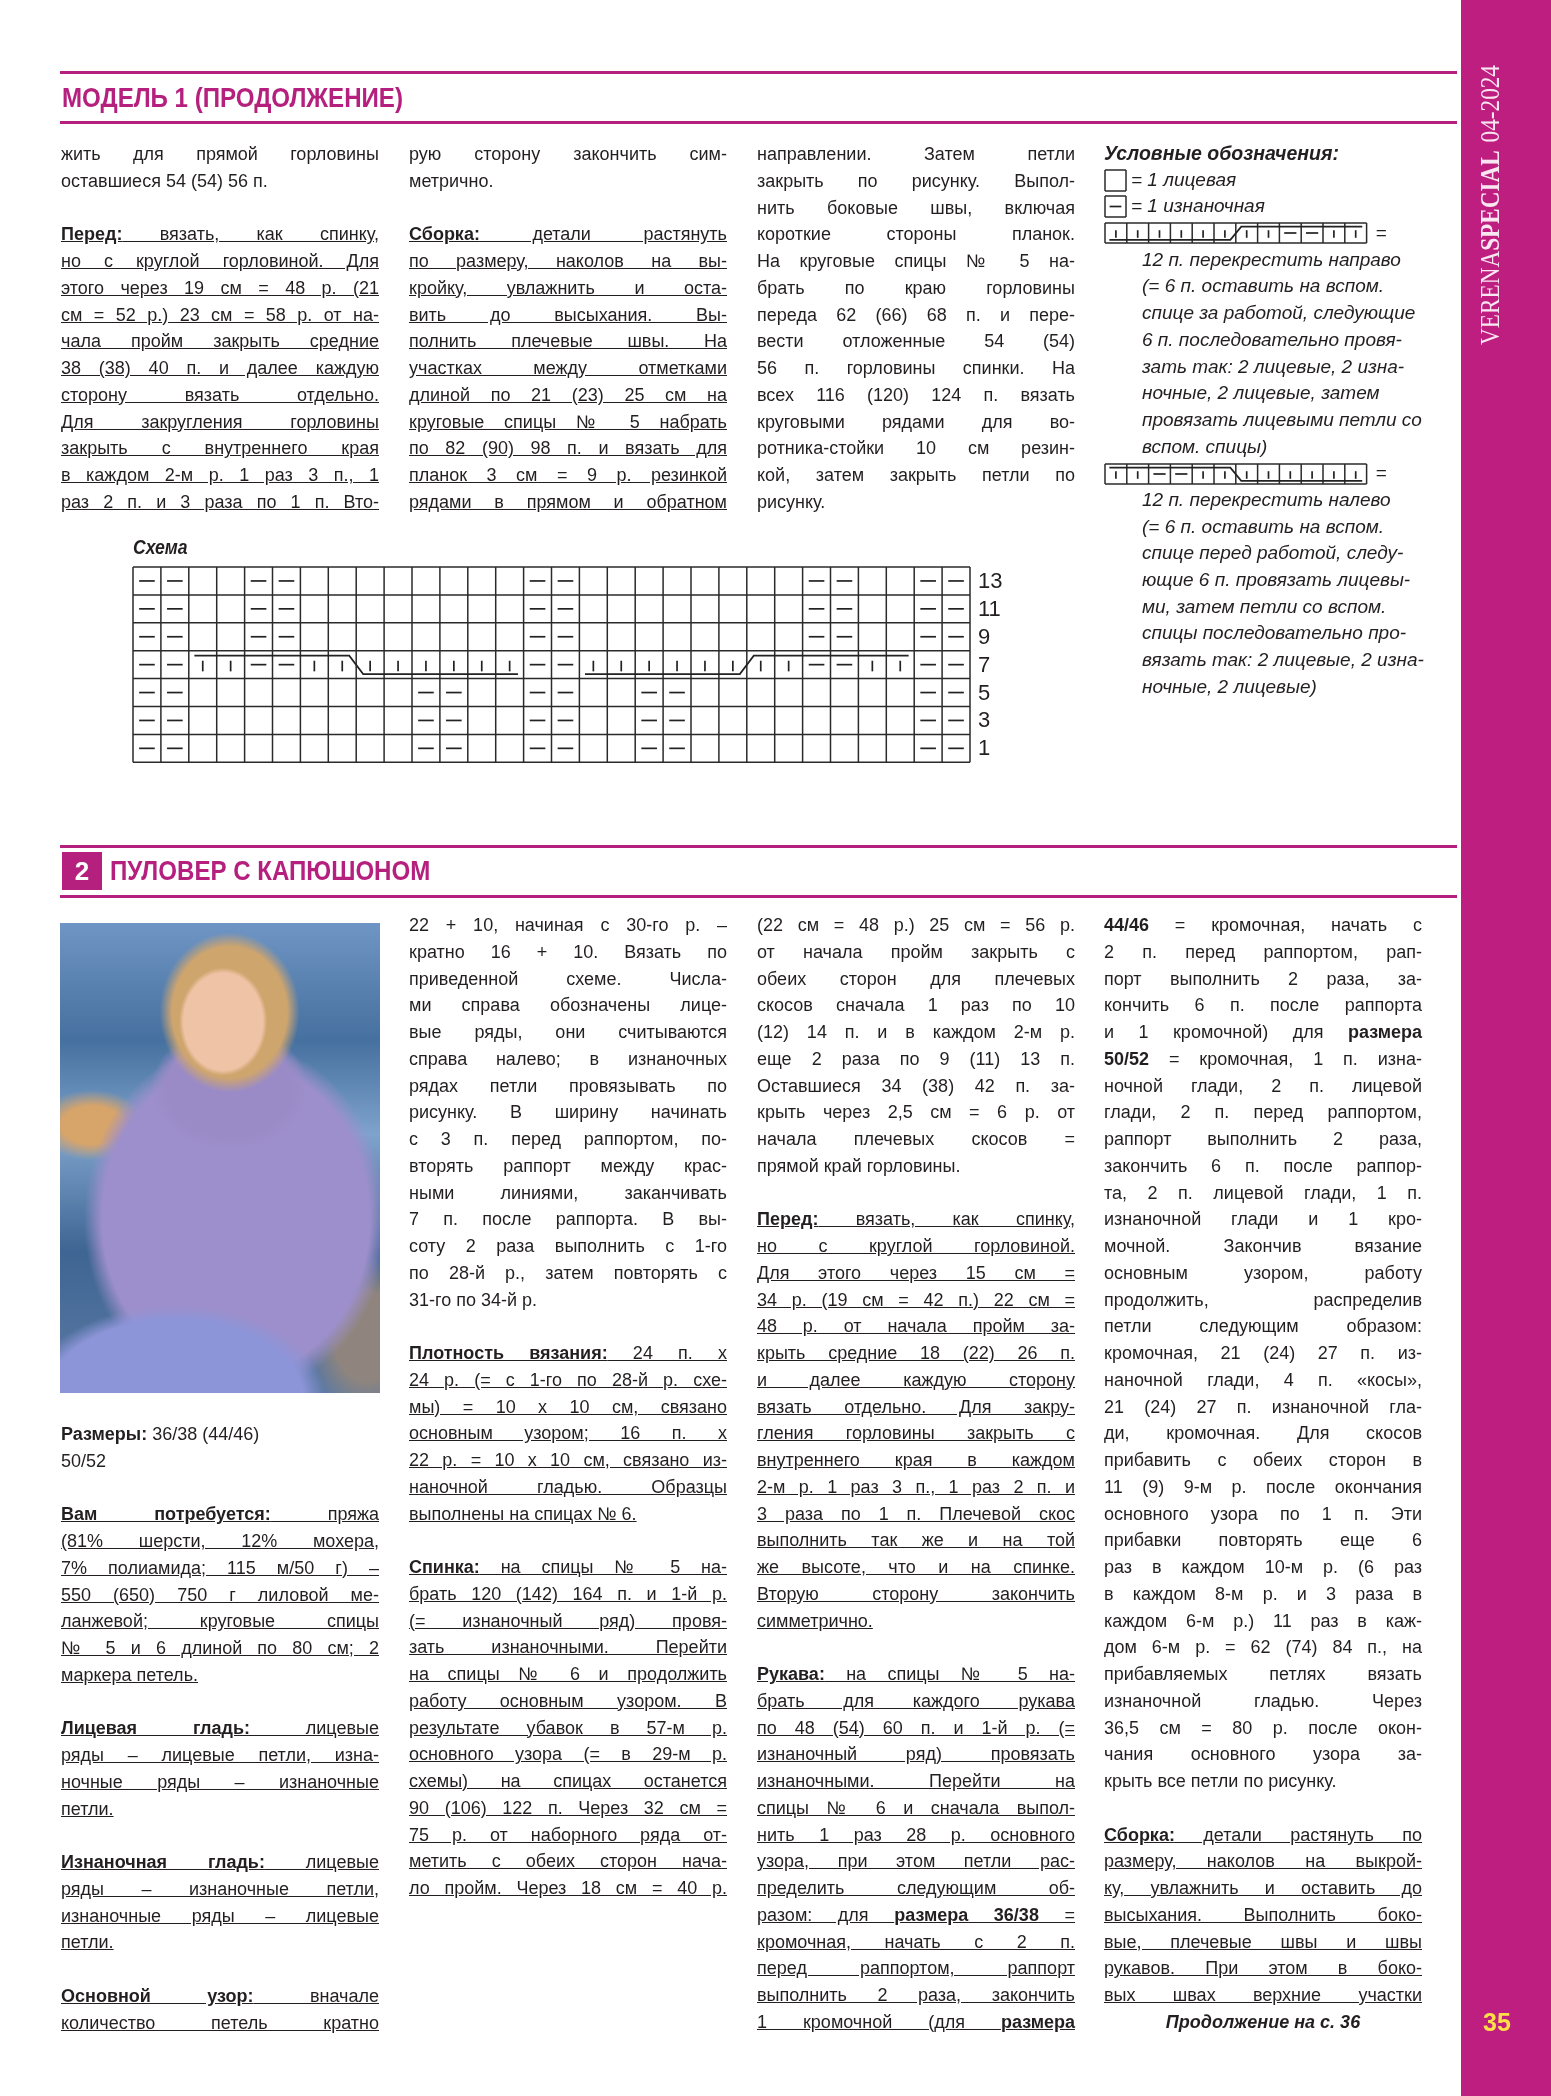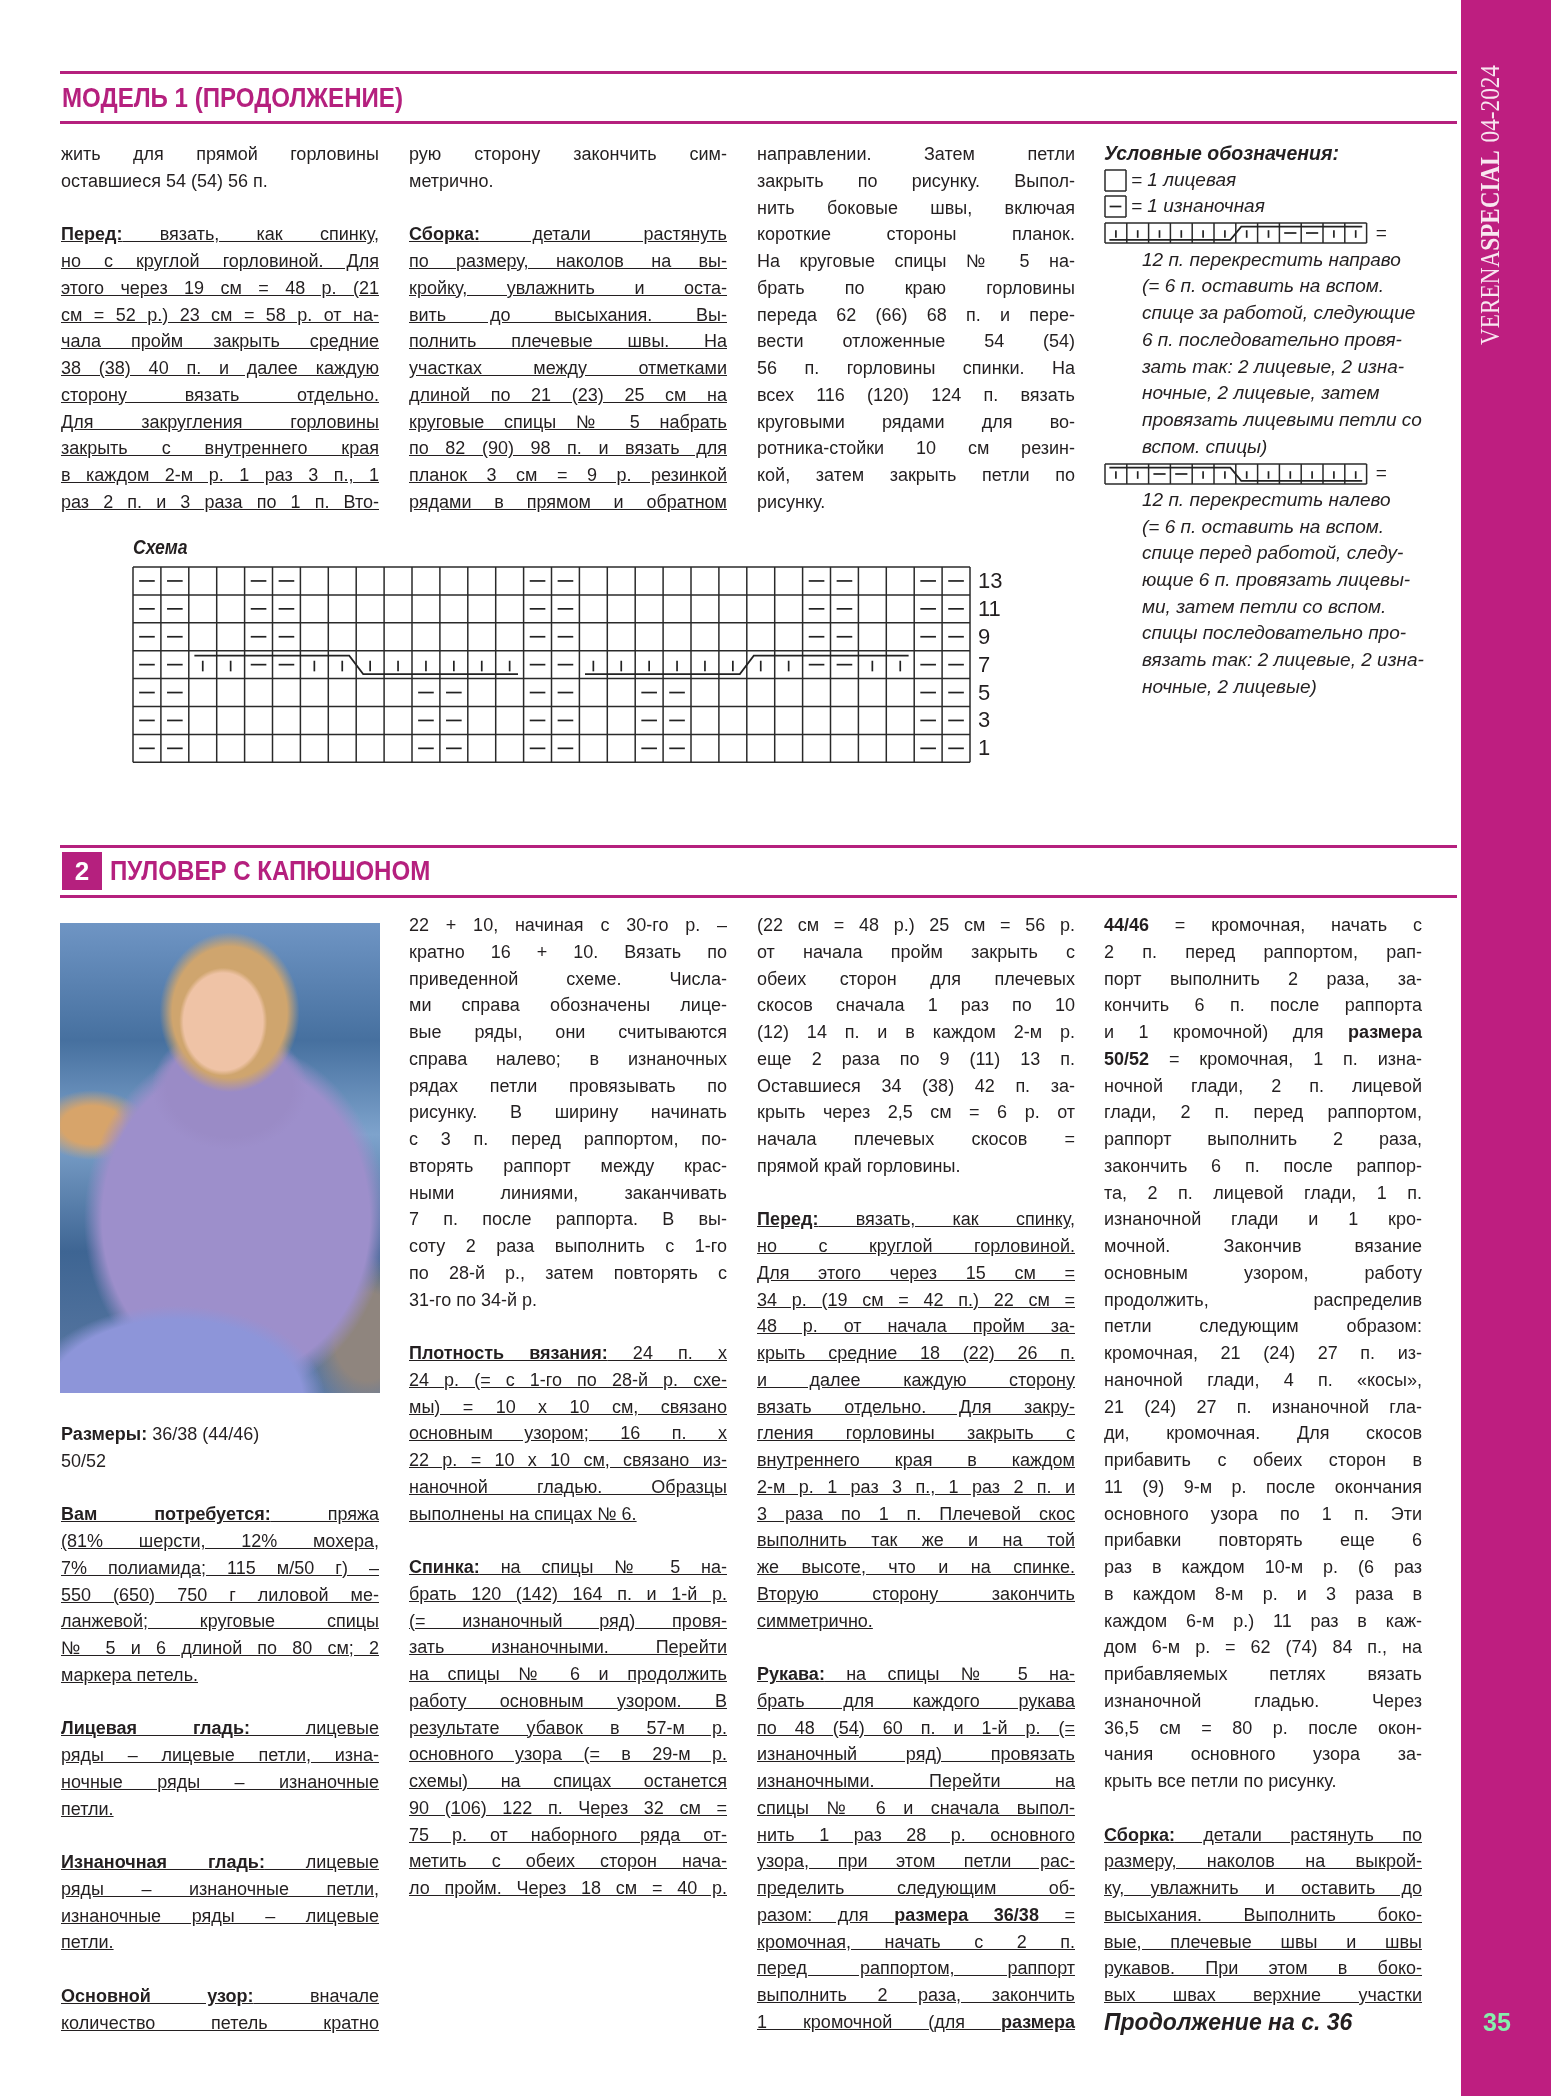--- a/index.html
+++ b/index.html
@@ -40,23 +40,23 @@
       radial-gradient(ellipse 55px 35px at 10% 43%, #d7a46a 0 55%, rgba(215,164,106,0) 100%),
       radial-gradient(ellipse 60px 80px at 96% 88%, #8f857e 0 55%, rgba(143,133,126,0) 100%),
       linear-gradient(180deg,#6f95c4 0%,#46709f 25%,#7ea3cc 45%,#3e6593 70%,#5d7aa3 100%);}
   .sidebar{position:absolute;left:1461px;top:0;width:90px;height:2096px;background:var(--sidebar);}
   .sb-title{position:absolute;left:29px;top:205px;white-space:nowrap;color:#f8e6f0;
        font-family:"Liberation Serif","DejaVu Serif",serif;font-size:27px;line-height:30px;
        transform:translate(-50%,-50%) rotate(-90deg) scaleX(0.86);}
   .sb-title .b{font-weight:bold;}
   .sb-title .issue{margin-left:9px;}
   .page-num{position:absolute;left:36px;top:2022px;transform:translate(-50%,-50%);
-       color:#86efac;font-weight:bold;font-size:25px;}
+       color:#fde047;font-weight:bold;font-size:25px;}
   .cont-note{position:absolute;left:1104px;width:318px;top:2009px;height:26.76px;line-height:26.76px;
-       text-align:left;font-weight:bold;font-style:italic;font-size:23px;white-space:nowrap;}
+       text-align:center;font-weight:bold;font-style:italic;font-size:18px;white-space:nowrap;}
 </style>
 </head>
 <body>
 
 <div class="rule" style="top:71px"></div>
 <div class="section-title" style="left:62px;top:84px">МОДЕЛЬ 1 (ПРОДОЛЖЕНИЕ)</div>
 <div class="rule" style="top:121px"></div>
 
 <div class="col" style="left:61px;top:141px">
     <div class="para">

